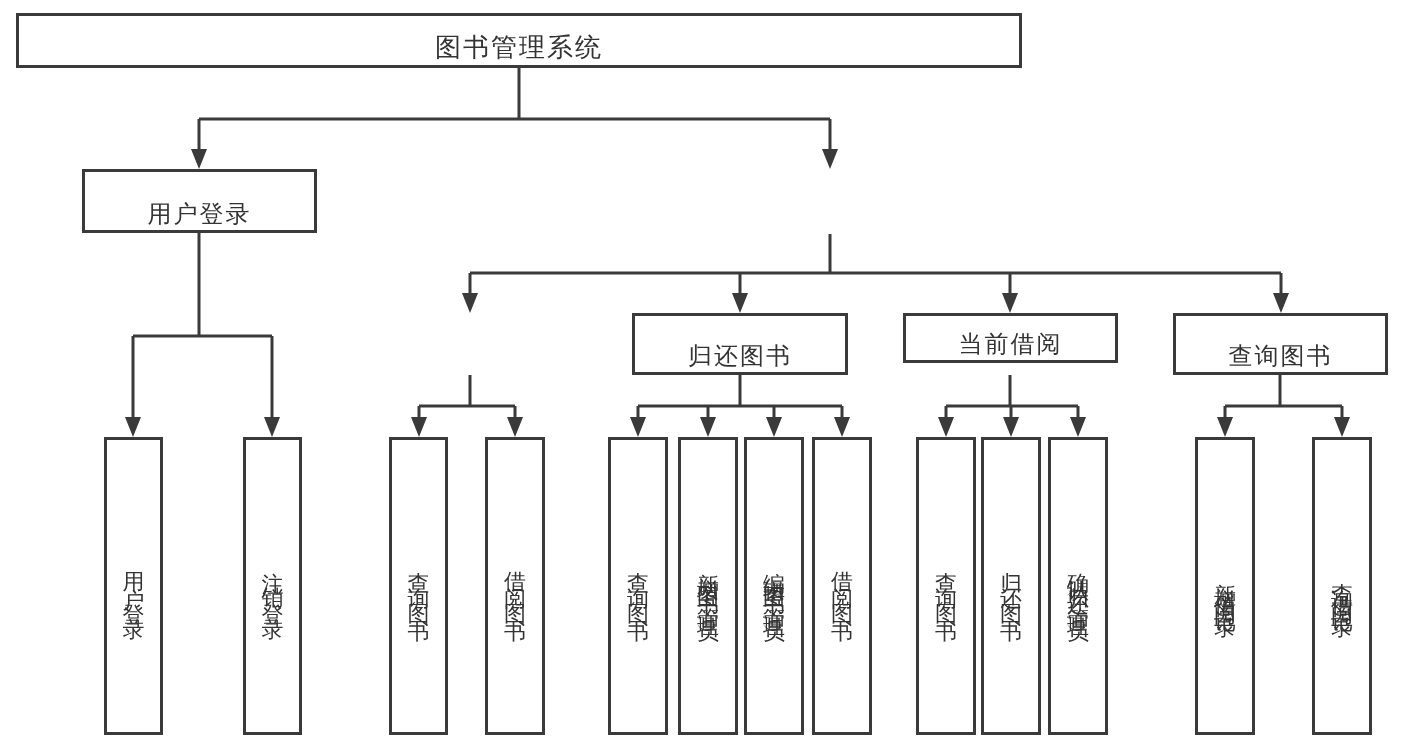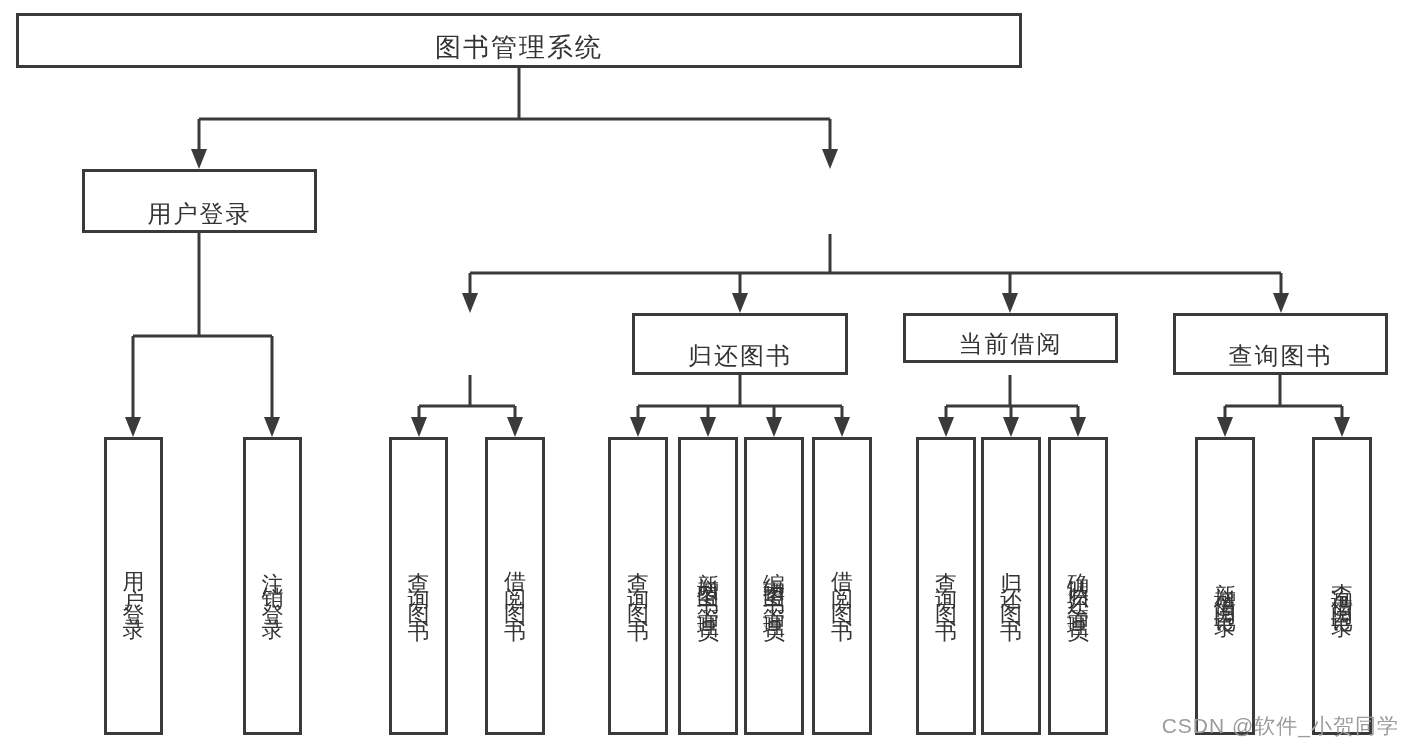--- a/index.html
+++ b/index.html
@@ -132,15 +132,14 @@
     <span class="vtext">确认归还（管理员）</span>
   </div>
 
   <div class="box leaf" style="left:1195px;top:437px;width:60px;height:298px">
     <span class="vtext">新增借阅记录</span>
   </div>
   <div class="box leaf" style="left:1312px;top:437px;width:60px;height:298px">
     <span class="vtext">查询借阅记录</span>
   </div>
 
-  <div class="watermark">CSDN @软件_小贺同学</div>
 
 </div>
 
 </body></html>

